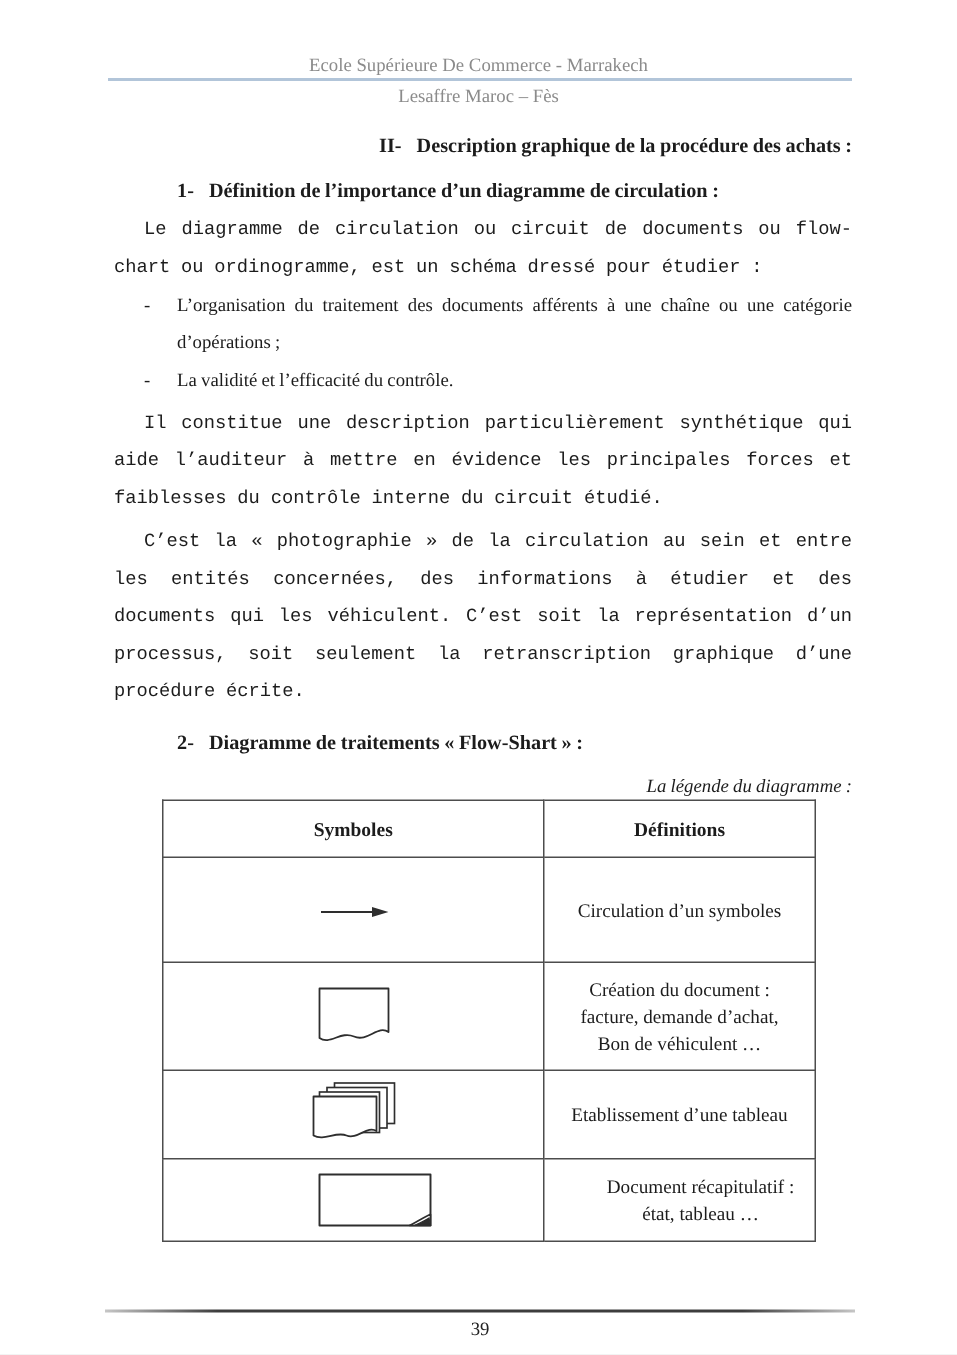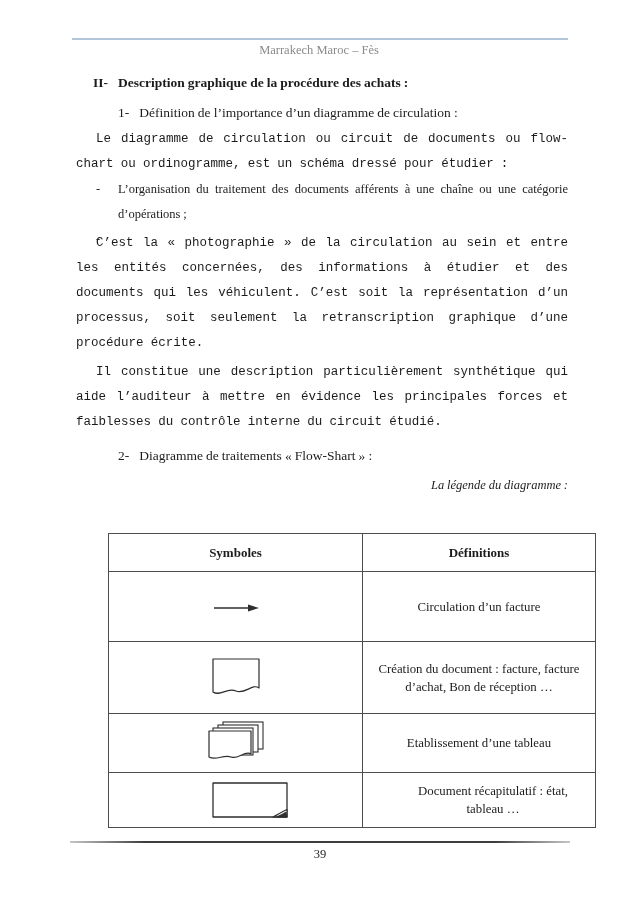--- a/index.html
+++ b/index.html
@@ -11,80 +11,81 @@
     font-family:"Liberation Serif","DejaVu Serif",serif;
     color:#1c1c1c;
     overflow:hidden;
   }
   
   .header{padding-top:36px;text-align:center;color:#8b8b8b;font-size:12.5px;line-height:14px;}
   .header-rule{height:2px;background:#b2c5d9;margin:2px 70px 0 72px;}
   .header-line2{margin-top:3px;}
   
   .content{margin:0 70px 0 76px;font-size:12.5px;line-height:25px;text-align:justify;word-spacing:-0.3px;}
-  .h-main{font-weight:bold;font-size:13.5px;text-align:left;margin:13px 0 0 17px;}
-  .h-sub{font-weight:normal;font-size:13.5px;text-align:left;margin:5px 0 0 42px;}
+  .h-main{font-weight:bold;font-size:13.5px;text-align:right;margin:13px 0 0 17px;}
+  .h-sub{font-weight:bold;font-size:13.5px;text-align:left;margin:5px 0 0 42px;}
   .h-num{display:inline-block;margin-right:10px;}
   .para{margin:4px 0 0 0;text-indent:20px;font-family:Liberation Mono, monospace;}
   .para-first{margin-top:2px;}
   .bullet{position:relative;margin:0 0 0 42px;text-align:justify;}
   .bullet .dash{position:absolute;left:-22px;top:0;}
   .legend{margin:5px 0 0 42px;font-style:italic;text-align:right;}
   
   .legend-table{
-    position:absolute;left:108px;top:533px;width:488px;
+    position:absolute;left:108px;top:533px;width:436px;
     border-collapse:collapse;table-layout:fixed;
     font-size:12.8px;line-height:18px;
   }
   .legend-table th,.legend-table td{
     border:1px solid #4d4d4d;text-align:center;vertical-align:middle;padding:2px 12px;
   }
   .legend-table th{font-weight:bold;height:33px;font-size:13px;}
   .row-arrow td{height:65px;}
   .row-doc td{height:67px;}
   .row-stack td{height:54px;}
   .row-recap td{height:50px;padding-left:40px;}
   .sym{display:inline-block;vertical-align:middle;}
   .sym svg{display:block;}
   
-  .footer{position:absolute;left:70px;right:68px;top:841px;}
+  .footer{position:absolute;left:70px;right:68px;top:873px;}
   .footer-rule{height:2px;background:linear-gradient(to right,#c6c6c6,#3d3d3d 15%,#3d3d3d 85%,#c6c6c6);}
   .page-number{text-align:center;font-size:12.5px;margin-top:4px;color:#222;}
 </style>
 </head>
 <body>
 
 <div class="page">
 
   <div class="header">
+    <div class="header-line1">Ecole Supérieure De Commerce - Marrakech</div>
     <div class="header-rule"></div>
-    <div class="header-line2">Marrakech Maroc – Fès</div>
+    <div class="header-line2">Lesaffre Maroc – Fès</div>
   </div>
 
   <div class="content">
 
     <div class="h-main">
       <span class="h-num">II-</span><span>Description graphique de la procédure des achats :</span>
     </div>
 
     <div class="h-sub">
       <span class="h-num">1-</span><span>Définition de l’importance d’un diagramme de circulation :</span>
     </div>
 
     <p class="para para-first">Le diagramme de circulation ou circuit de documents ou flow-chart ou ordinogramme, est un schéma dressé pour étudier :</p>
 
     <div class="bullet">
       <span class="dash">-</span><span>L’organisation du traitement des documents afférents à une chaîne ou une catégorie d’opérations ;</span>
     </div>
     <div class="bullet">
-      <span class="dash">-</span>
+      <span class="dash">-</span><span>La validité et l’efficacité du contrôle.</span>
     </div>
 
+    <p class="para">Il constitue une description particulièrement synthétique qui aide l’auditeur à mettre en évidence les principales forces et faiblesses du contrôle interne du circuit étudié.</p>
     <p class="para">C’est la « photographie » de la circulation au sein et entre les entités concernées, des informations à étudier et des documents qui les véhiculent. C’est soit la représentation d’un processus, soit seulement la retranscription graphique d’une procédure écrite.</p>
-    <p class="para">Il constitue une description particulièrement synthétique qui aide l’auditeur à mettre en évidence les principales forces et faiblesses du contrôle interne du circuit étudié.</p>
 
     <div class="h-sub" style="margin-top:8px;">
       <span class="h-num">2-</span><span>Diagramme de traitements « Flow-Shart » :</span>
     </div>
 
 
     <div class="legend">La légende du diagramme :</div>
   </div>
 
   <table class="legend-table">
@@ -96,32 +97,32 @@
 
     <tr class="row-arrow">
       <td>
         <span class="sym">
           <svg width="46" height="10" viewBox="0 0 46 10">
             <line x1="1" y1="5" x2="36" y2="5" stroke="#2e2e2e" stroke-width="1.4"></line>
             <polygon points="35,1.6 46,5 35,8.4" fill="#2e2e2e"></polygon>
           </svg>
         </span>
       </td>
-      <td>Circulation d’un facture</td>
+      <td>Circulation d’un symboles</td>
     </tr>
 
     <tr class="row-doc">
       <td>
         <span class="sym">
           <svg width="50" height="42" viewBox="0 0 50 42">
             <path d="M2 2 H48 V31 C41 26 34 38 25 34 C16 30 9 40 2 35 Z" fill="#ffffff" stroke="#2e2e2e" stroke-width="1.2" stroke-linejoin="round"></path>
           </svg>
         </span>
       </td>
-      <td>Création du document : facture, facture d’achat, Bon de réception …</td>
+      <td>Création du document : facture, demande d’achat, Bon de véhiculent …</td>
     </tr>
 
     <tr class="row-stack">
       <td>
         <span class="sym">
           <svg width="58" height="44" viewBox="0 0 58 44">
             <rect x="16" y="1" width="40" height="27" fill="#ffffff" stroke="#2e2e2e" stroke-width="1.1"></rect>
             <rect x="11" y="4" width="40" height="27" fill="#ffffff" stroke="#2e2e2e" stroke-width="1.1"></rect>
             <rect x="6" y="7" width="40" height="27" fill="#ffffff" stroke="#2e2e2e" stroke-width="1.1"></rect>
             <path d="M2 10 H44 V33 C38 29 31 39 24 36 C17 33 9 40 2 36 Z" fill="#ffffff" stroke="#2e2e2e" stroke-width="1.2" stroke-linejoin="round"></path>

